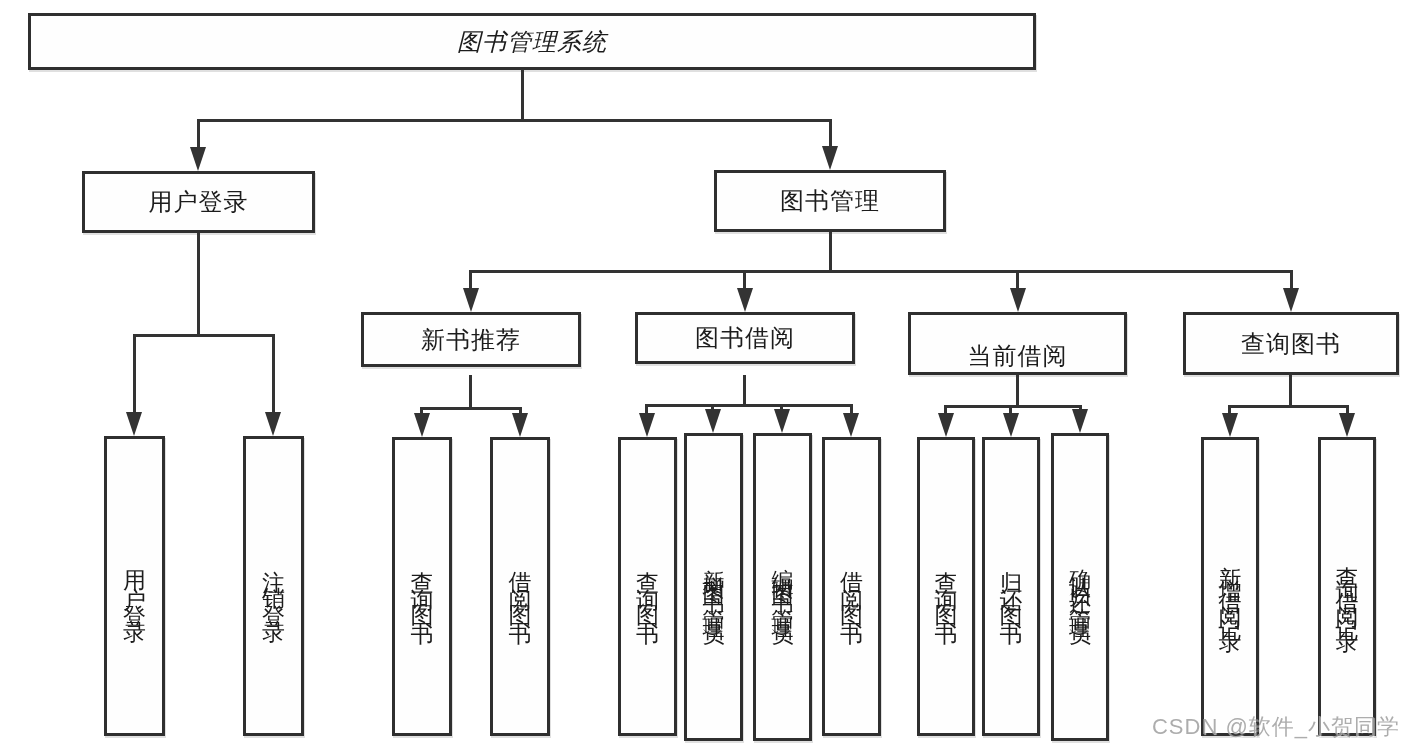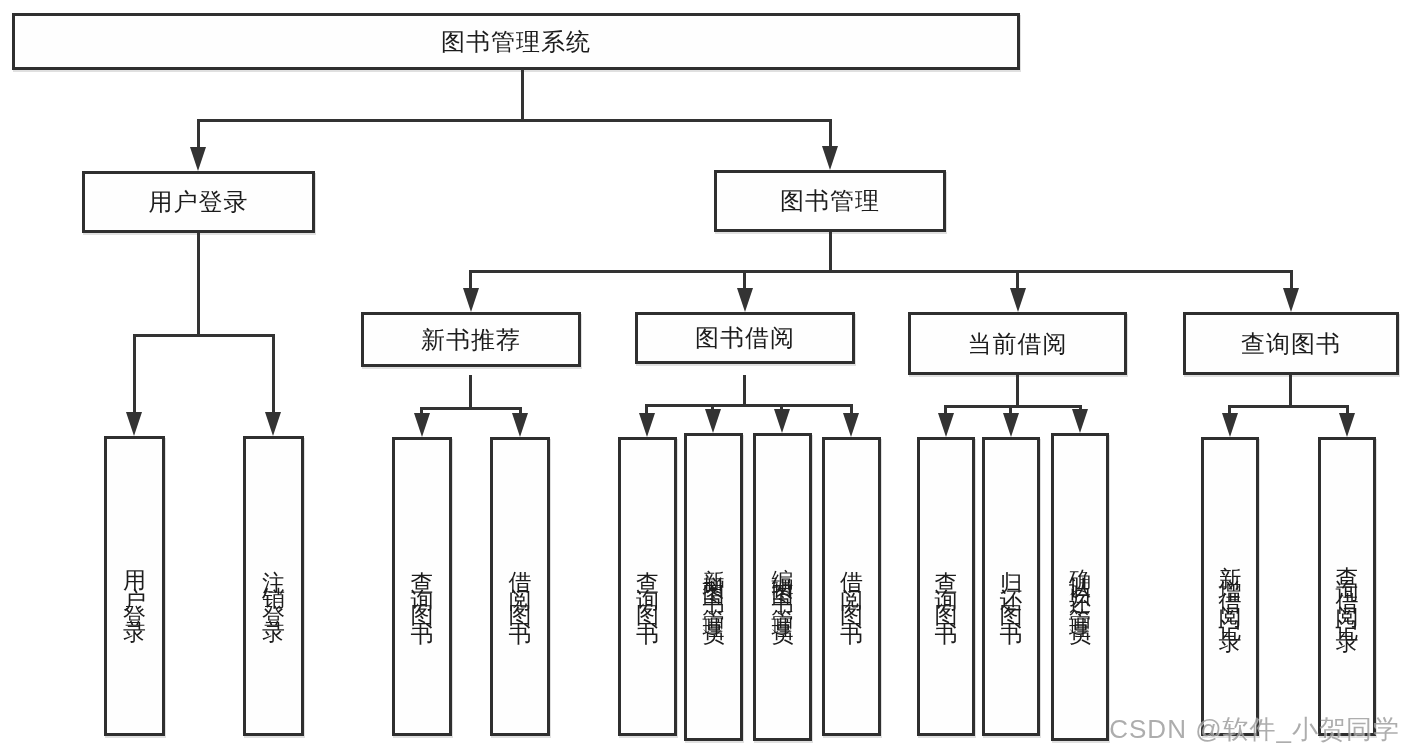--- a/index.html
+++ b/index.html
@@ -20,31 +20,31 @@
   }
   .leaf.mid .label  { letter-spacing:13px; }
   .leaf.long .label { font-size:22px; letter-spacing:8px; }
   .line  { position:absolute; background:#333333; }
   .arrow {
     position:absolute; width:0; height:0;
     border-left:8px solid transparent; border-right:8px solid transparent;
     border-top:24px solid #333333;
   }
   .watermark {
-    position:absolute; right:5px; top:712px; font-size:26px;
+    position:absolute; right:5px; top:712px; font-size:22px;
     color:#9f9f9f; opacity:0.85; letter-spacing:1px; z-index:5;
     text-shadow:1px 1px 1px rgba(255,255,255,0.8); white-space:nowrap;
   }
 </style>
 </head>
 <body>
 
 <div class="canvas">
 
-  <div class="node" style="left:12px; top:13px; width:1008px; height:57px;">
+  <div class="node" style="left:28px; top:13px; width:1008px; height:57px;font-style:italic;">
     <span class="label">图书管理系统</span>
   </div>
 
   <div class="line" style="left:521px; top:69px;  width:3px;  height:52px;"></div>
   <div class="line" style="left:197px; top:119px; width:635px; height:3px;"></div>
   <div class="line" style="left:197px; top:119px; width:3px;  height:32px;"></div>
   <div class="arrow" style="left:190px; top:147px;"></div>
   <div class="line" style="left:829px; top:119px; width:3px;  height:32px;"></div>
   <div class="arrow" style="left:822px; top:146px;"></div>
 
@@ -72,21 +72,21 @@
   <div class="arrow" style="left:1010px; top:288px;"></div>
   <div class="line" style="left:1290px; top:270px; width:3px;   height:22px;"></div>
   <div class="arrow" style="left:1283px; top:288px;"></div>
 
   <div class="node" style="left:361px; top:312px; width:220px; height:55px;">
     <span class="label">新书推荐</span>
   </div>
   <div class="node" style="left:635px; top:312px; width:220px; height:52px;">
     <span class="label">图书借阅</span>
   </div>
-  <div class="node" style="left:908px; top:312px; width:219px; height:63px;">
+  <div class="node" style="left:908px; top:312px; width:219px; height:63px;align-items:flex-end;">
     <span class="label">当前借阅</span>
   </div>
   <div class="node" style="left:1183px; top:312px; width:216px; height:63px;">
     <span class="label">查询图书</span>
   </div>
 
   <div class="line" style="left:469px; top:375px; width:3px;   height:34px;"></div>
   <div class="line" style="left:420px; top:407px; width:102px; height:3px;"></div>
   <div class="line" style="left:420px; top:407px; width:3px;   height:10px;"></div>
   <div class="arrow" style="left:414px; top:413px;"></div>

